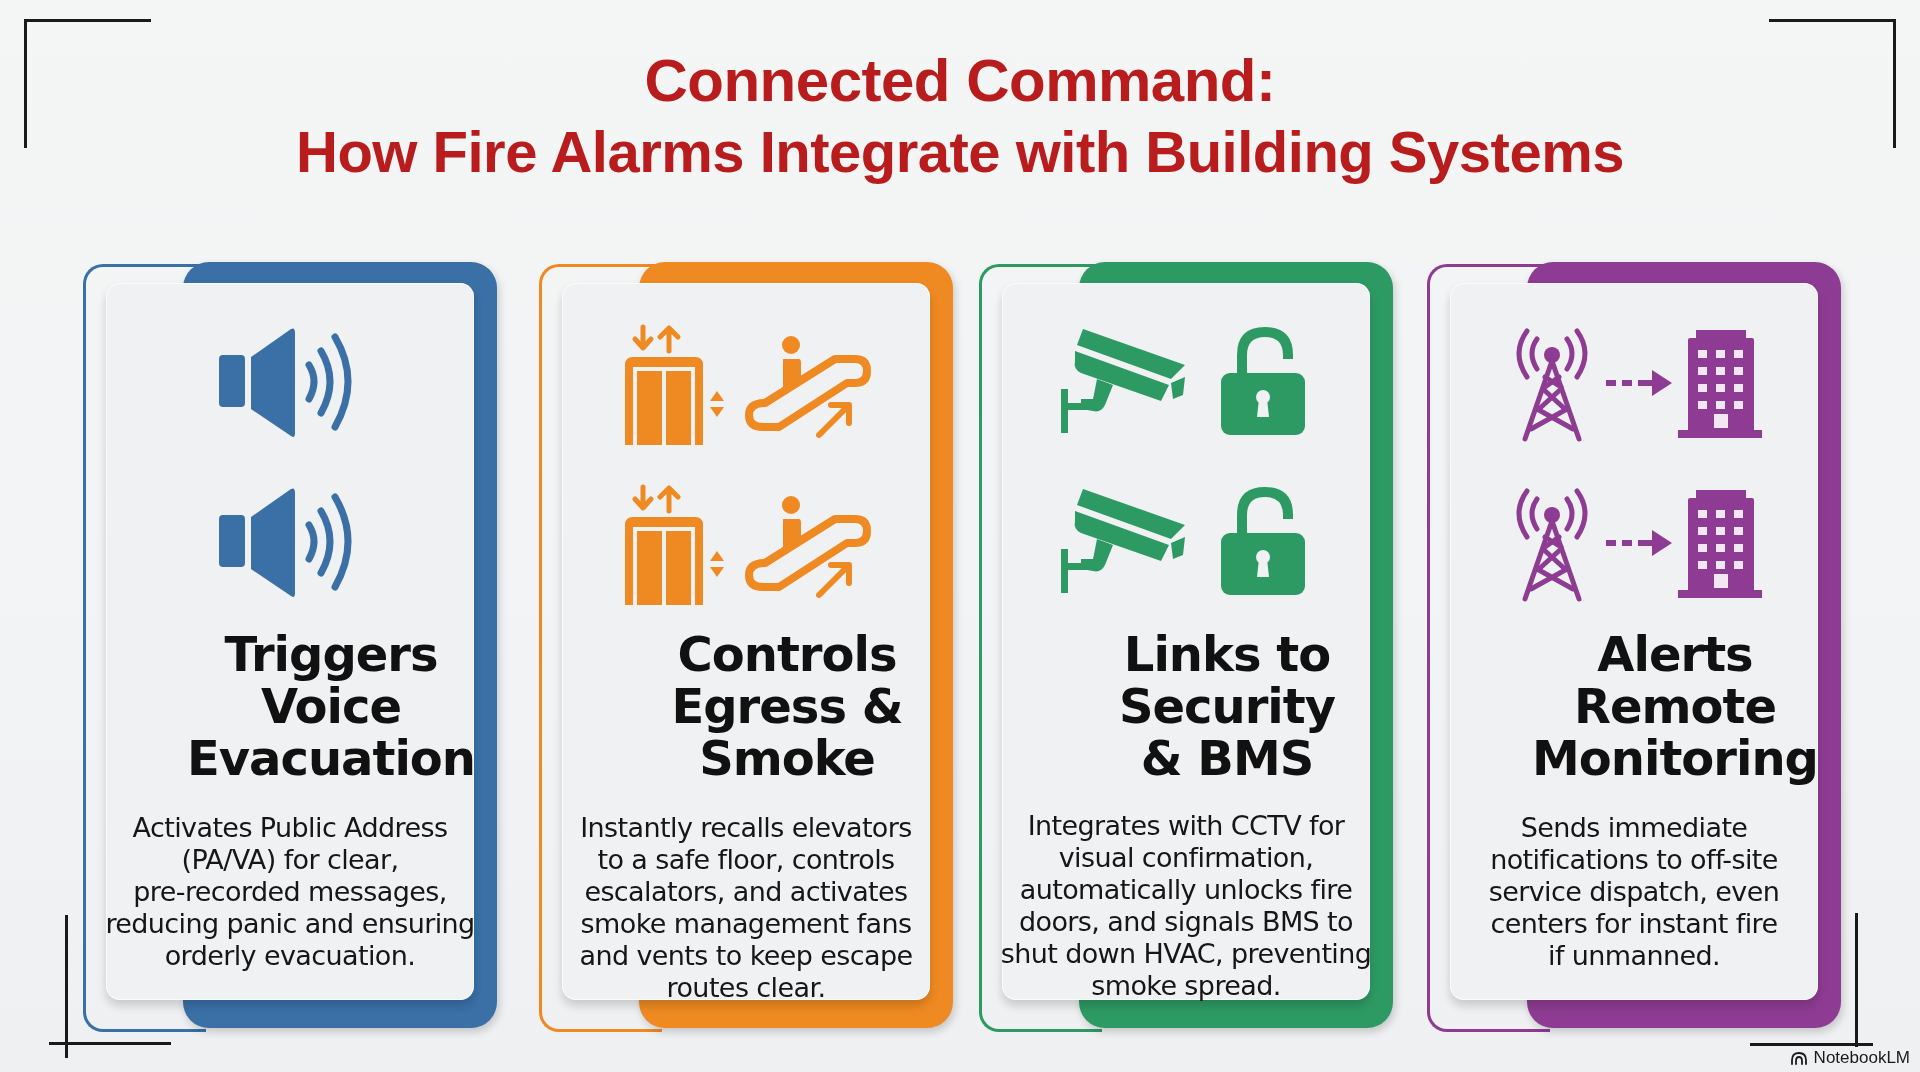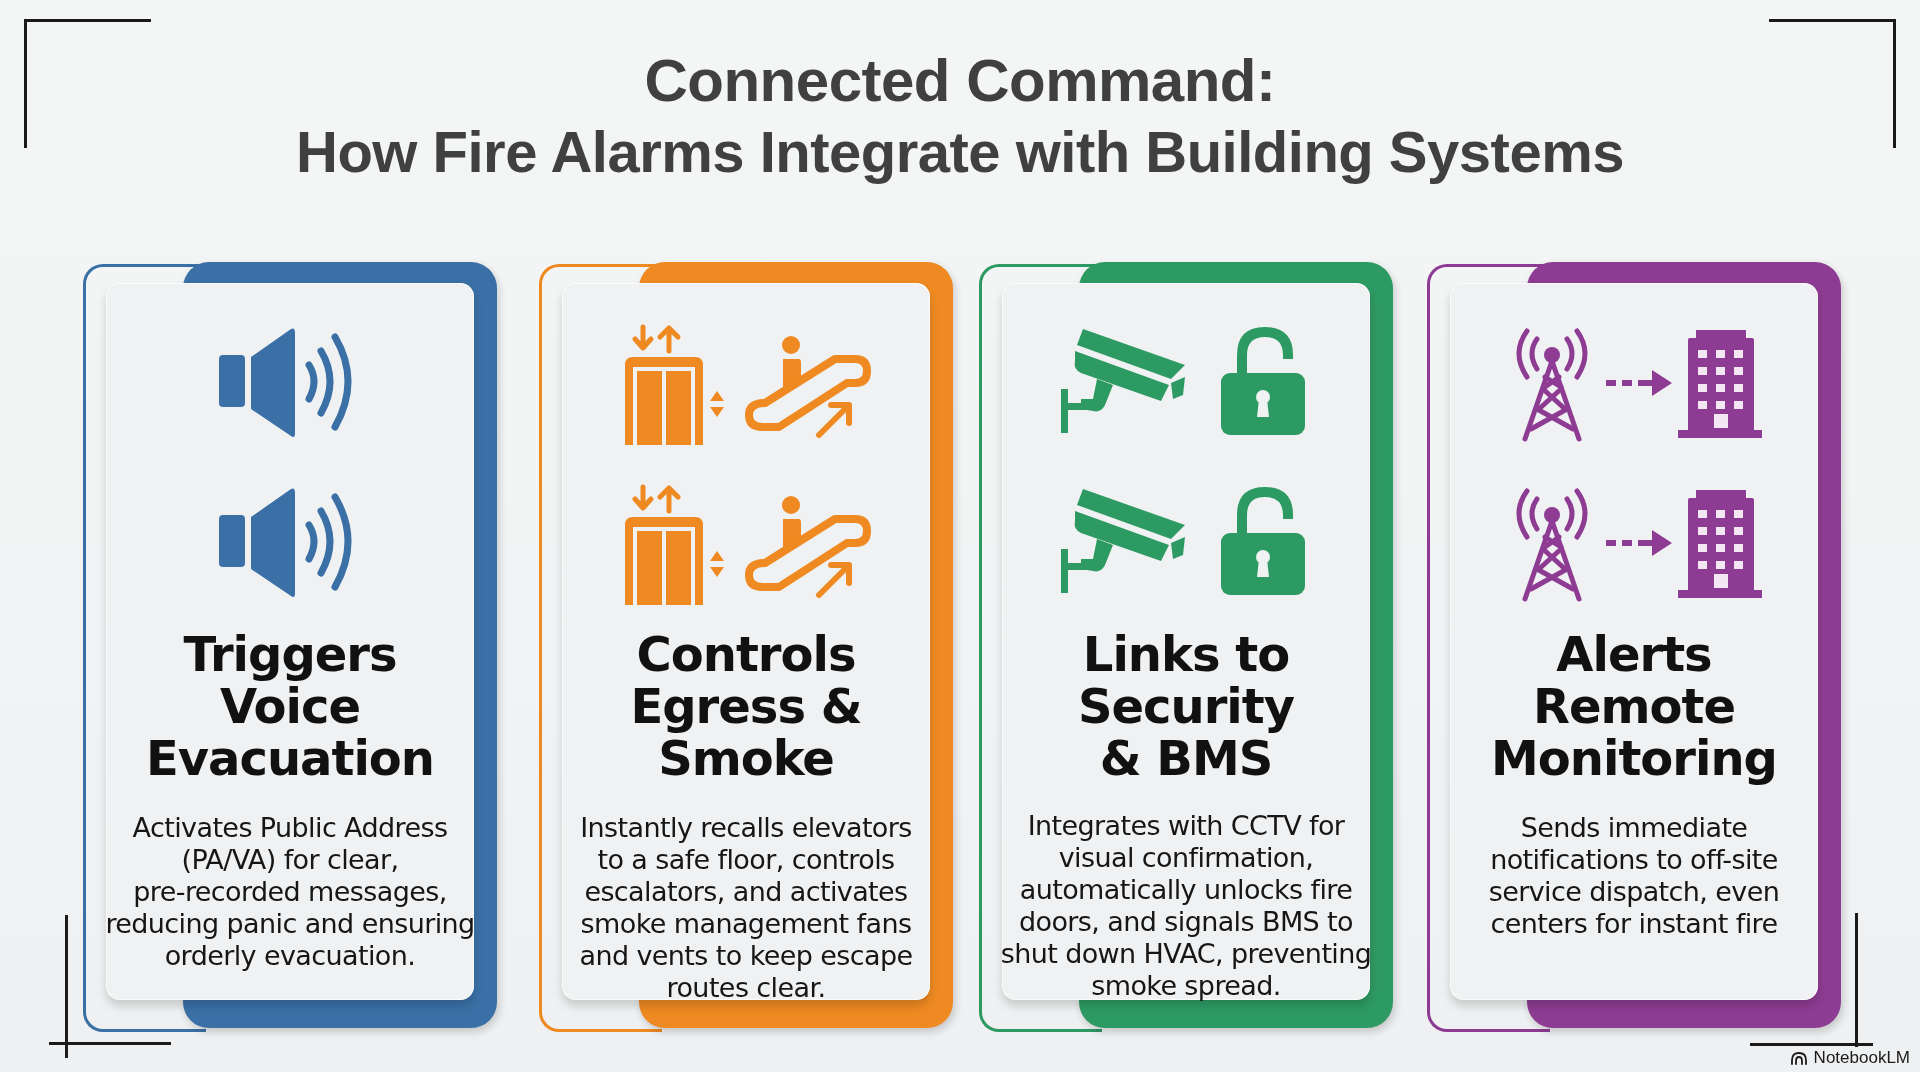--- a/index.html
+++ b/index.html
@@ -5,21 +5,21 @@
   html, body { margin:0; padding:0; }
   body {
     width:1920px; height:1072px; overflow:hidden; position:relative;
     background: linear-gradient(180deg,#f4f6f6 0%, #f1f3f4 60%, #eef0f1 100%);
     font-family: "Liberation Sans", "DejaVu Sans", sans-serif;
     color:#111;
   }
   .bracket { position:absolute; background:#1a1a1a; }
   .title {
     position:absolute; left:0; width:1920px; text-align:center;
-    font-weight:bold; color:#404040; letter-spacing:-0.5px;
+    font-weight:bold; color:#b91c1c; letter-spacing:-0.5px;
   }
   .title.l1 { top:46px; font-size:60px; }
   .title.l2 { top:118px; font-size:58px; }
 
   .card { position:absolute; top:262px; width:420px; height:766px; }
   .card .frame {
     position:absolute; left:0; top:2px; width:120px; height:762px;
     border:3px solid var(--c); border-right:none;
     border-radius:20px 0 0 20px;
   }
@@ -38,20 +38,21 @@
     display:flex; justify-content:center; align-items:center; gap:18px;
   }
   .icon-row.r1 { top:40px; }
   .icon-row.r2 { top:200px; }
   .heading {
     position:absolute; left:0; width:100%; top:345px;
     text-align:center; font-weight:bold; font-size:48px; line-height:52px;
     color:#111;
     font-family: "DejaVu Sans", "Liberation Sans", sans-serif;
     letter-spacing:-1px;
+    padding-left:41px;
   }
   .desc {
     position:absolute; left:-4px; width:376px; top:529px;
     text-align:center; font-size:27px; line-height:32px; color:#161616;
     font-family: "DejaVu Sans", "Liberation Sans", sans-serif;
     letter-spacing:-0.6px;
   }
   .brand {
     position:absolute; right:10px; bottom:4px;
     font-size:17px; color:#1b1b1b;
@@ -321,20 +322,21 @@
     <div class="heading">
       <div>Alerts</div>
       <div>Remote</div>
       <div>Monitoring</div>
     </div>
     <div class="desc">
       <div>Sends immediate</div>
       <div>notifications to off-site</div>
       <div>service dispatch, even</div>
       <div>centers for instant fire</div>
+      <div>if unmanned.</div>
     </div>
   </div>
 </div>
 
 <div class="brand">
   <svg width="18" height="14" viewBox="0 0 18 14">
     <g stroke="#1b1b1b" stroke-width="1.8" fill="none" stroke-linecap="round">
       <path d="M2 13 L2 9 Q2 2 9 2 Q16 2 16 9 L16 13"></path>
       <path d="M6 13 L6 10 Q6 6 9 6 Q12 6 12 10 L12 13"></path>
     </g>

